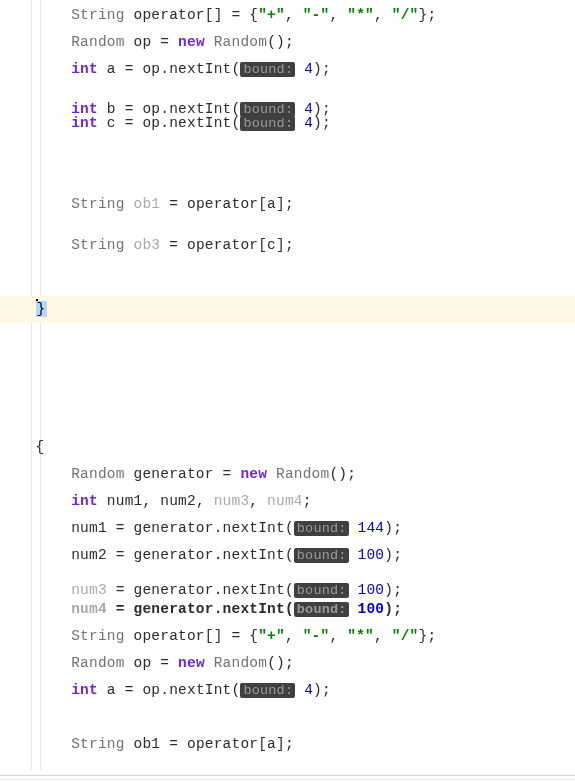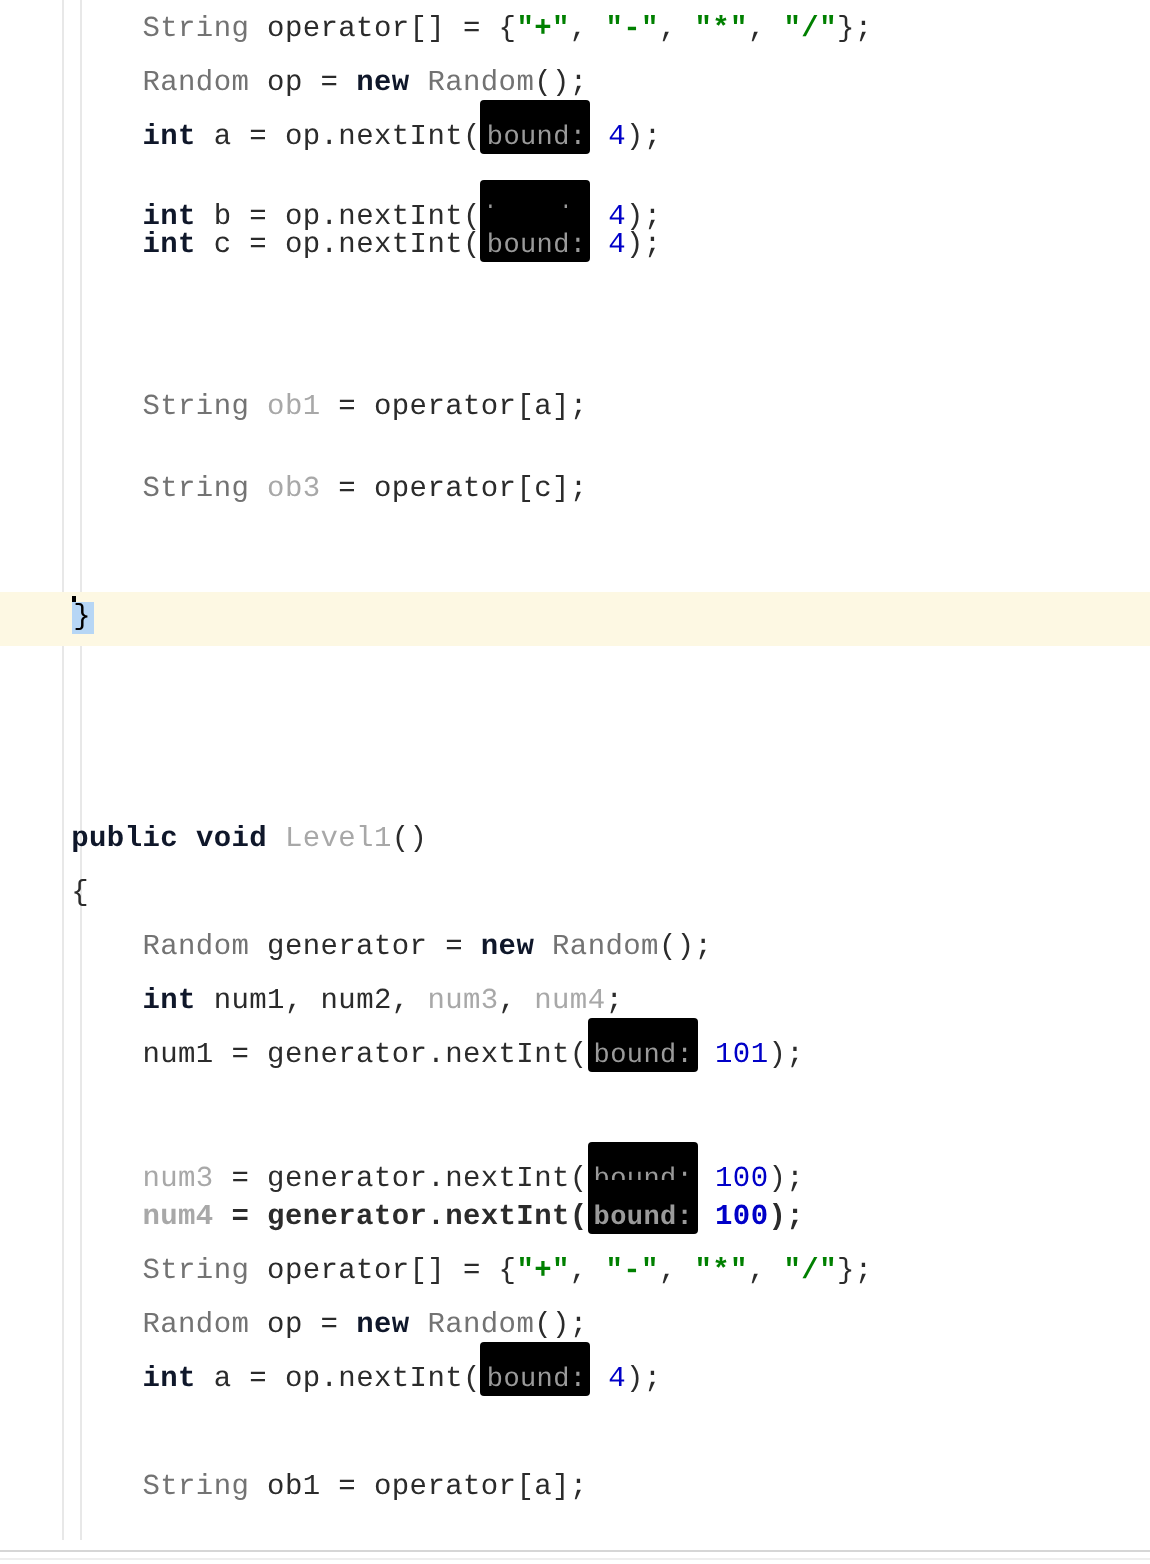--- a/index.html
+++ b/index.html
@@ -40,34 +40,34 @@
     color: #2b2b2b;
     letter-spacing: 0.2px;
   }
   .line .txt { display: inline-block; }
 
   .line.caret-line {
     background: #fdf8e3;
   }
 
   
-  .kw      { color: #0f172a; font-weight: bold; }
+  .kw      { color: #6d28d9; font-weight: bold; }
   .str     { color: #008000; font-weight: bold; }
   .num     { color: #0000c8; }
   .type    { color: #737373; }
   .ident   { color: #2b2b2b; text-align: center; }
   .unused  { color: #a8a8a8; }
   .punct   { color: #2b2b2b; }
 
   
   .hint {
     color: #9a9a9a;
-    background: #000000;
+    background: #404040;
     border-radius: 2px;
-    padding: 12px 2px 0 3px;
+    padding: 0 2px 0 3px;
     font-size: 13.5px;
   }
 
   
   .brace-sel {
     background: #b6d6f5;
     color: #000000;
     padding: 0 1px;
   }
   .caret {
@@ -104,26 +104,26 @@
     <div class="line" style="top: 110px;"><span class="txt"><span class="punct">        </span><span class="kw">int</span><span class="punct"> </span><span class="ident">c</span><span class="punct"> = </span><span class="ident">op</span><span class="punct">.nextInt(</span><span class="hint">bound:</span><span class="punct"> </span><span class="num">4</span><span class="punct">);</span></span></div>
     <div class="line" style="top: 137px;"><span class="txt"></span></div>
     <div class="line" style="top: 164px;"><span class="txt"></span></div>
     <div class="line" style="top: 191px;"><span class="txt"><span class="punct">        </span><span class="type">String</span><span class="punct"> </span><span class="unused">ob1</span><span class="punct"> = </span><span class="ident">operator</span><span class="punct">[</span><span class="ident">a</span><span class="punct">];</span></span></div>
     <div class="line" style="top: 232px;"><span class="txt"><span class="punct">        </span><span class="type">String</span><span class="punct"> </span><span class="unused">ob3</span><span class="punct"> = </span><span class="ident">operator</span><span class="punct">[</span><span class="ident">c</span><span class="punct">];</span></span></div>
     <div class="line" style="top: 272px;"><span class="txt"></span></div>
     <div class="line caret-line" style="top: 296px;"><span class="txt"><span class="punct">    </span><span class="caret"></span><span class="brace-sel">}</span></span></div>
     <div class="line" style="top: 326px;"><span class="txt"></span></div>
     <div class="line" style="top: 353px;"><span class="txt"></span></div>
     <div class="line" style="top: 380px;"><span class="txt"></span></div>
-    <div class="line" style="top: 407px;"><span class="txt"><span class="punct">    </span><span class="kw">public</span><span class="punct"> </span><span class="kw">void</span><span class="punct"> </span><span class="unused">Level1</span><span class="punct">()</span></span></div>
     <div class="line" style="top: 434px;"><span class="txt"><span class="punct">    </span><span class="punct">{</span></span></div>
     <div class="line" style="top: 452px;"><span class="txt"></span></div>
     <div class="line" style="top: 461px;"><span class="txt"><span class="punct">        </span><span class="type">Random</span><span class="punct"> </span><span class="ident">generator</span><span class="punct"> = </span><span class="kw">new</span><span class="punct"> </span><span class="type">Random</span><span class="punct">();</span></span></div>
     <div class="line" style="top: 488px;"><span class="txt"><span class="punct">        </span><span class="kw">int</span><span class="punct"> </span><span class="ident">num1</span><span class="punct">, </span><span class="ident">num2</span><span class="punct">, </span><span class="unused">num3</span><span class="punct">, </span><span class="unused">num4</span><span class="punct">;</span></span></div>
-    <div class="line" style="top: 515px;"><span class="txt"><span class="punct">        </span><span class="ident">num1</span><span class="punct"> = </span><span class="ident">generator</span><span class="punct">.nextInt(</span><span class="hint">bound:</span><span class="punct"> </span><span class="num">101</span><span class="punct">);</span></span></div>
+    <div class="line" style="top: 515px;"><span class="txt"><span class="punct">        </span><span class="ident">num1</span><span class="punct"> = </span><span class="ident">generator</span><span class="punct">.nextInt(</span><span class="hint">bound:</span><span class="punct"> </span><span class="num">144</span><span class="punct">);</span></span></div>
+    <div class="line" style="top: 542px;"><span class="txt"><span class="punct">        </span><span class="ident">num2</span><span class="punct"> = </span><span class="ident">generator</span><span class="punct">.nextInt(</span><span class="hint">bound:</span><span class="punct"> </span><span class="num">100</span><span class="punct">);</span></span></div>
     <div class="line" style="top: 577px;"><span class="txt"><span class="punct">        </span><span class="unused">num3</span><span class="punct"> = </span><span class="ident">generator</span><span class="punct">.nextInt(</span><span class="hint">bound:</span><span class="punct"> </span><span class="num">100</span><span class="punct">);</span></span></div>
     <div class="line" style="top: 596px; font-weight: bold;"><span class="txt"><span class="punct">        </span><span class="unused">num4</span><span class="punct"> = </span><span class="ident">generator</span><span class="punct">.nextInt(</span><span class="hint">bound:</span><span class="punct"> </span><span class="num">100</span><span class="punct">);</span></span></div>
     <div class="line" style="top: 623px;"><span class="txt"><span class="punct">        </span><span class="type">String</span><span class="punct"> </span><span class="ident">operator</span><span class="punct">[] = {</span><span class="str">"+"</span><span class="punct">, </span><span class="str">"-"</span><span class="punct">, </span><span class="str">"*"</span><span class="punct">, </span><span class="str">"/"</span><span class="punct">};</span></span></div>
     <div class="line" style="top: 650px;"><span class="txt"><span class="punct">        </span><span class="type">Random</span><span class="punct"> </span><span class="ident">op</span><span class="punct"> = </span><span class="kw">new</span><span class="punct"> </span><span class="type">Random</span><span class="punct">();</span></span></div>
     <div class="line" style="top: 677px;"><span class="txt"><span class="punct">        </span><span class="kw">int</span><span class="punct"> </span><span class="ident">a</span><span class="punct"> = </span><span class="ident">op</span><span class="punct">.nextInt(</span><span class="hint">bound:</span><span class="punct"> </span><span class="num">4</span><span class="punct">);</span></span></div>
     <div class="line" style="top: 704px;"><span class="txt"></span></div>
     <div class="line" style="top: 731px;"><span class="txt"><span class="punct">        </span><span class="type">String</span><span class="punct"> </span><span class="ident">ob1</span><span class="punct"> = </span><span class="ident">operator</span><span class="punct">[</span><span class="ident">a</span><span class="punct">];</span></span></div>
     <div class="bottom-divider" style="top: 775px;"></div>
     <div class="bottom-divider second" style="top: 779px;"></div>
   </div>

